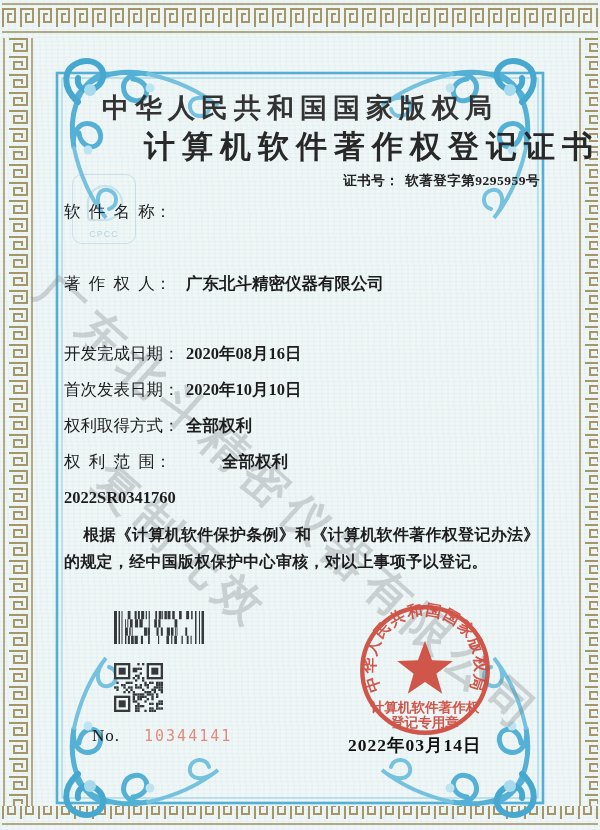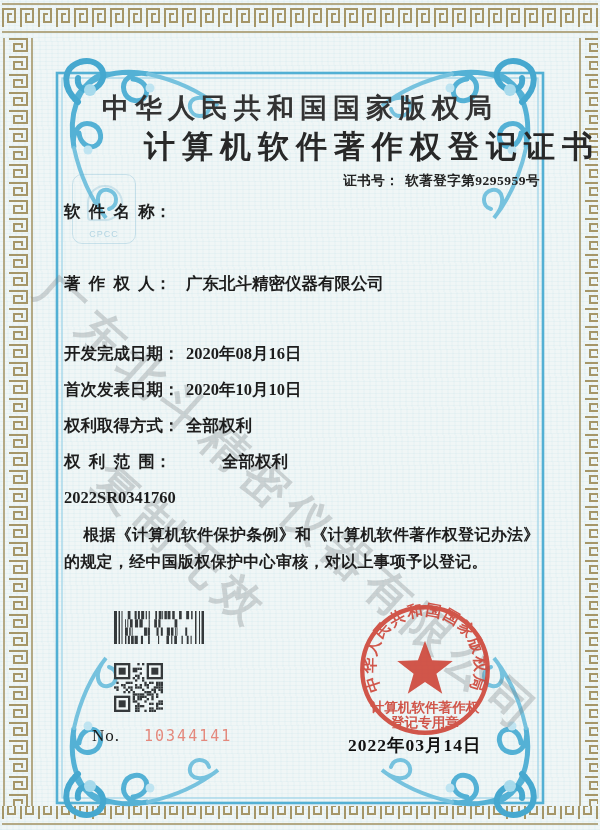--- a/index.html
+++ b/index.html
@@ -9,21 +9,21 @@
           repeating-linear-gradient(0deg, rgba(150,205,220,0.10) 0 1px, rgba(255,255,255,0) 1px 4px),
           repeating-linear-gradient(88deg, rgba(150,205,220,0.06) 0 2px, rgba(255,255,255,0) 2px 6px);}
   .frame-svg{position:absolute;left:0;top:0;z-index:1;}
   .authority{position:absolute;top:90px;left:0;width:100%;text-align:center;font-size:27px;font-weight:bold;
              letter-spacing:6px;color:#333;z-index:3;}
   .cert-title{position:absolute;top:126px;left:0;width:100%;text-align:right;font-size:31px;font-weight:bold;
              letter-spacing:7px;color:#282828;z-index:3;}
   .cert-no{position:absolute;top:172px;right:60px;font-size:13.5px;font-weight:bold;color:#222;z-index:3;letter-spacing:0.5px;}
   .cert-no .lbl{margin-right:6px;}
   .field-row{position:absolute;left:64px;width:478px;display:flex;align-items:flex-start;z-index:3;color:#1d1d1d;}
-  .field-label{flex:0 0 122px;font-size:16.5px;font-weight:bold;white-space:pre;}
+  .field-label{flex:0 0 122px;font-size:16.5px;font-weight:normal;white-space:pre;}
   .field-value{font-size:16.5px;font-weight:bold;line-height:22.5px;}
   .field-value .vline{display:block;}
   .row-name{top:201px;}
   .row-owner{top:273px;}
   .row-dev{top:343px;}
   .row-pub{top:379px;}
   .row-acq{top:415px;}
   .row-scope{top:451px;gap:36px;}
   .row-reg{top:487px;}
   .statement{position:absolute;top:521px;left:64px;width:480px;margin:0;font-size:16px;font-weight:bold;

